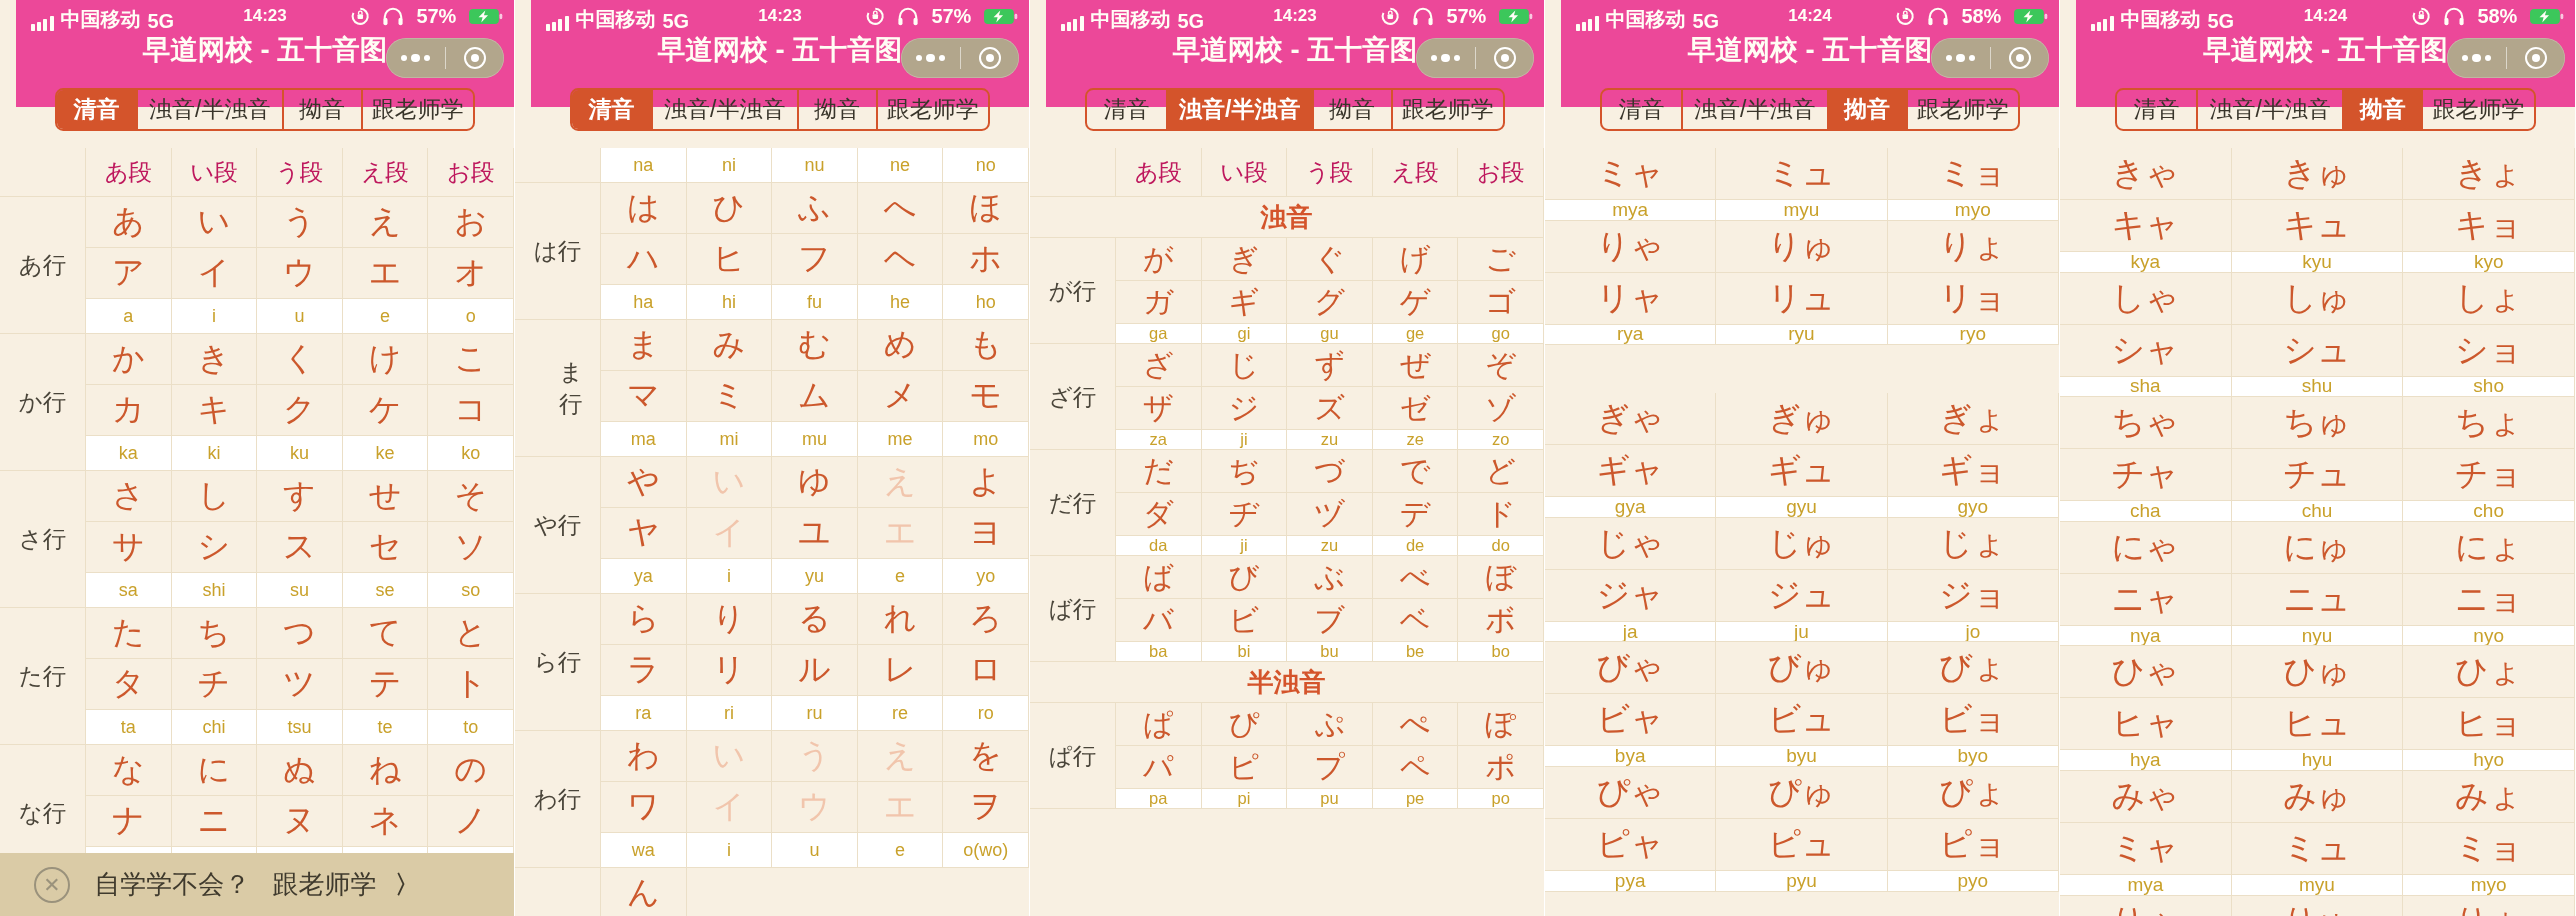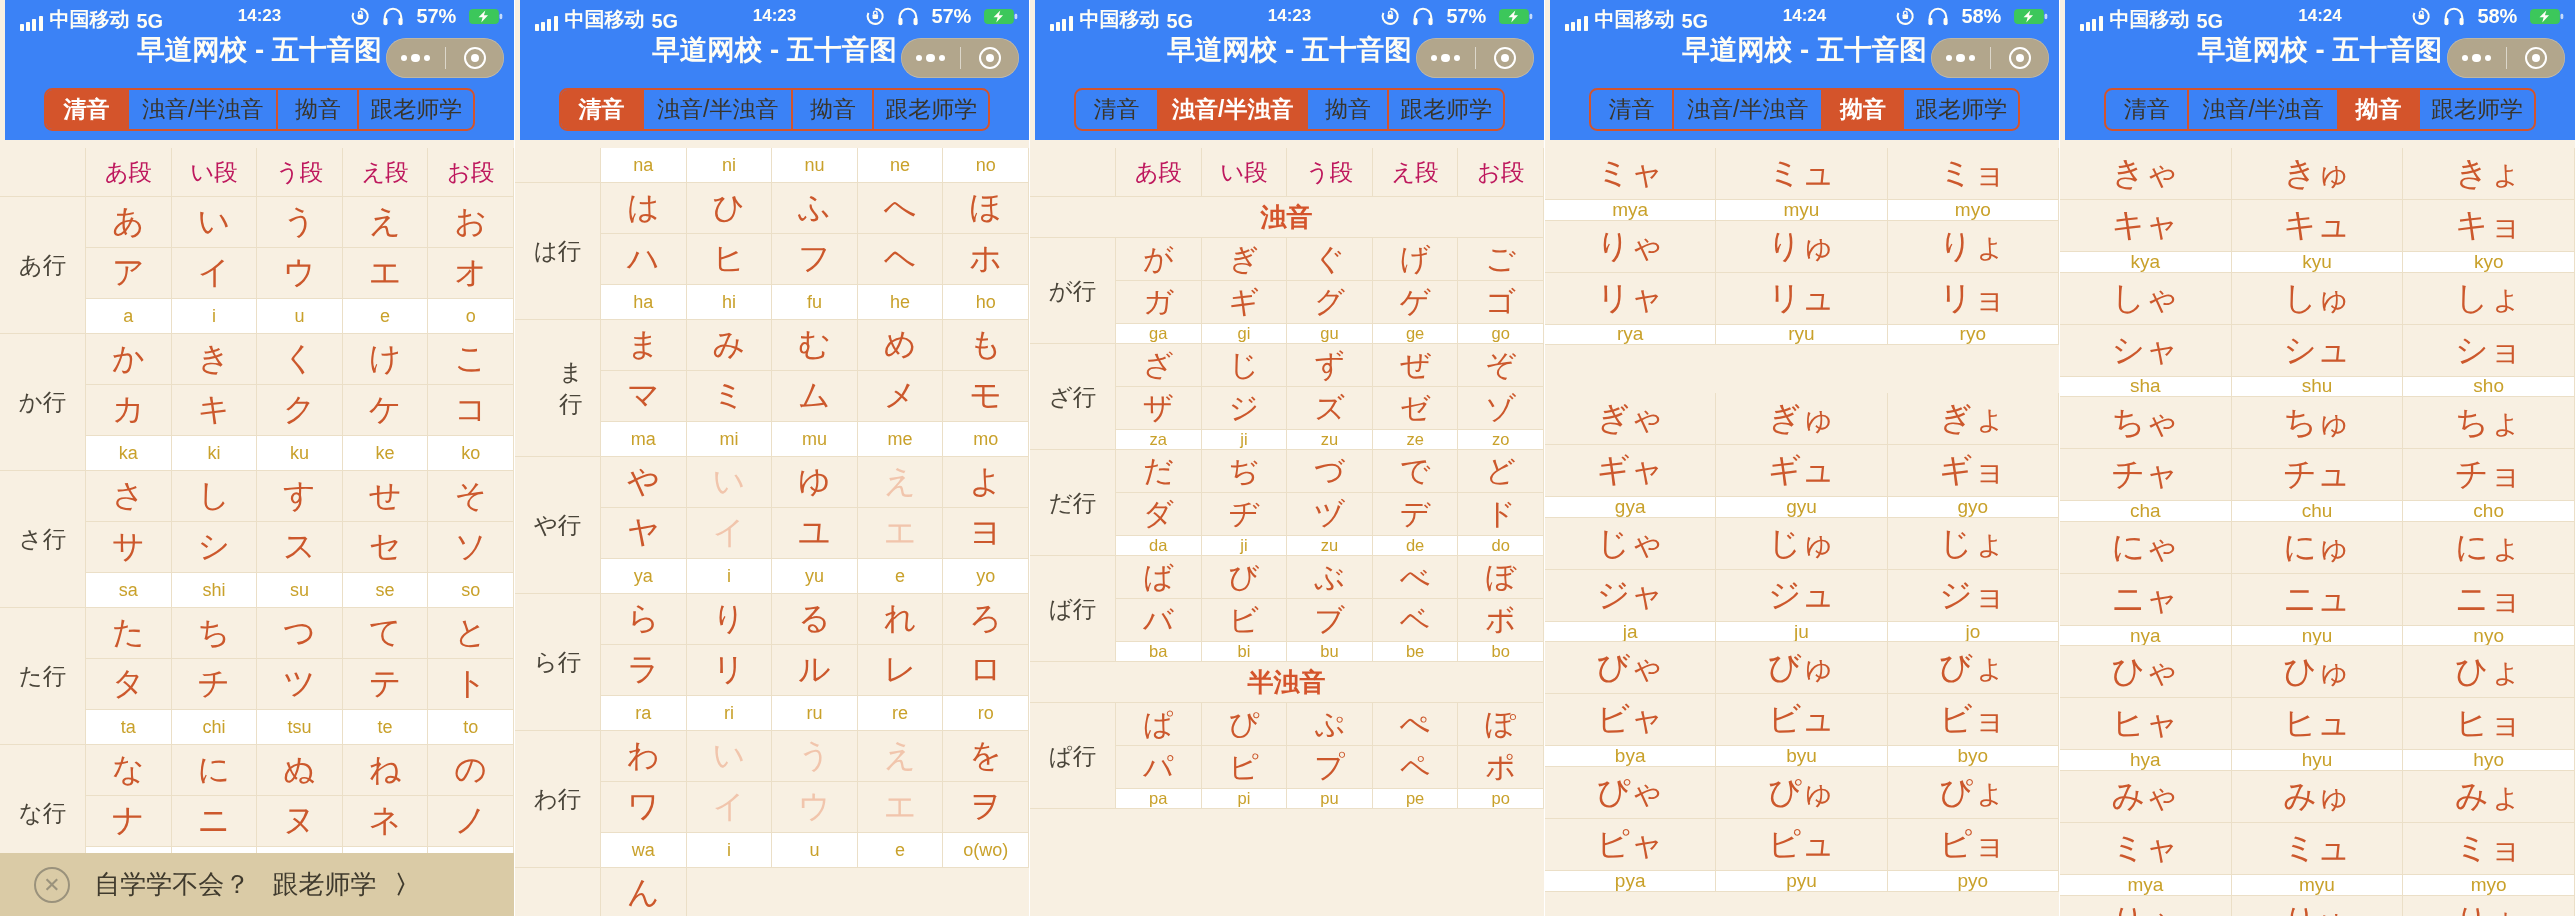--- a/index.html
+++ b/index.html
@@ -1,20 +1,20 @@
 <!DOCTYPE html>
 <html style="font-size:11px"><head>
 <meta charset="utf-8">
 <style>
   html,body{margin:0;padding:0}
   body{width:2576px;height:916px;background:#fff;font-family:"Liberation Sans",sans-serif;display:flex;overflow:hidden}
   .phone{position:relative;width:515px;height:916px;overflow:hidden;background:#f8f0e2;box-sizing:border-box;flex:0 0 515px}
   .phone:not(:last-child){border-right:1.4px solid #ffffff}
   
-  .chrome{position:absolute;top:0;left:5px;right:0;height:140px;background:#3b82f6;z-index:3}
+  .chrome{position:absolute;top:0;left:16px;right:0;height:107px;background:#ec4899;z-index:3}
   .statusbar{position:absolute;top:0;left:0;right:0;height:32px;color:#fffef6}
   .sb-left{position:absolute;left:15px;top:6.2px;display:flex;align-items:flex-end;gap:6.9px;font-size:20px;font-weight:bold}
   .signal-bars{display:flex;align-items:flex-end;gap:2.1px;padding-bottom:2.1px}
   .signal-bars i{width:4.1px;background:#fffef6;border-radius:0.7px;display:block}
   .sb-time{position:absolute;left:0;right:0;top:6.2px;text-align:center;font-size:17px;font-weight:bold}
   .sb-right{position:absolute;right:9.6px;top:4.8px;display:flex;align-items:center;gap:12px;font-size:20px;font-weight:bold}
   .navbar{position:absolute;top:32px;left:0;right:0;height:56px;display:flex;align-items:flex-start;justify-content:center}
   .nav-title{font-size:27.5px;font-weight:bold;color:#fffdf4}
   .capsule{position:absolute;top:38px;right:9.6px;width:118px;height:40px;background:#b2a68c;border-radius:20.6px;display:flex;align-items:center;box-shadow:inset 0 0 0 0.7px rgba(255,255,255,.25)}
   .capsule-half{flex:1;display:flex;justify-content:center;align-items:center;height:100%}

